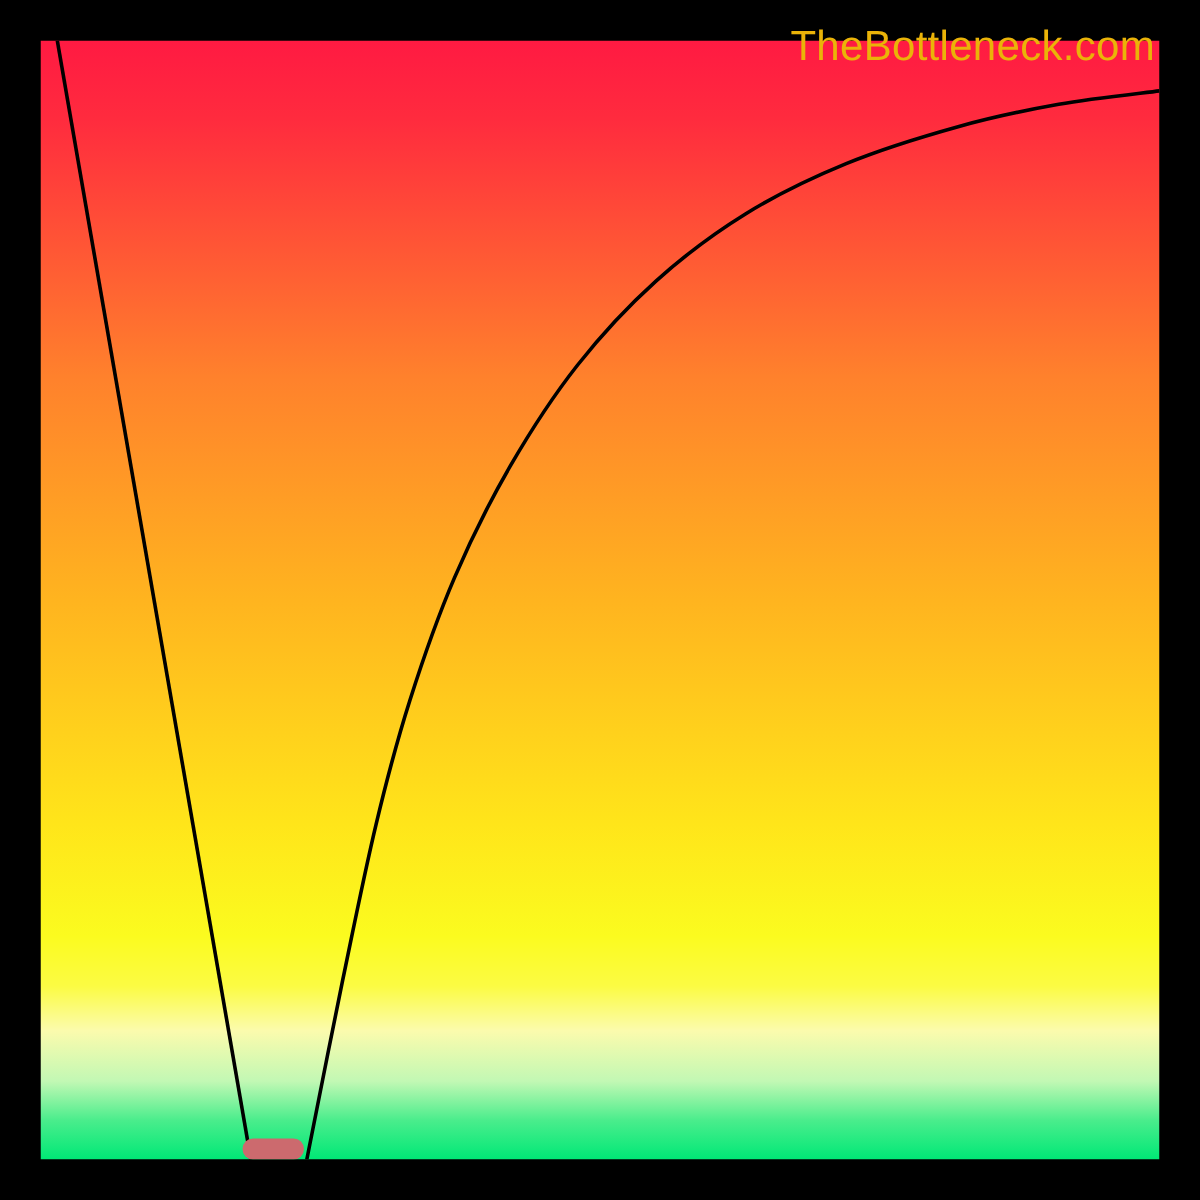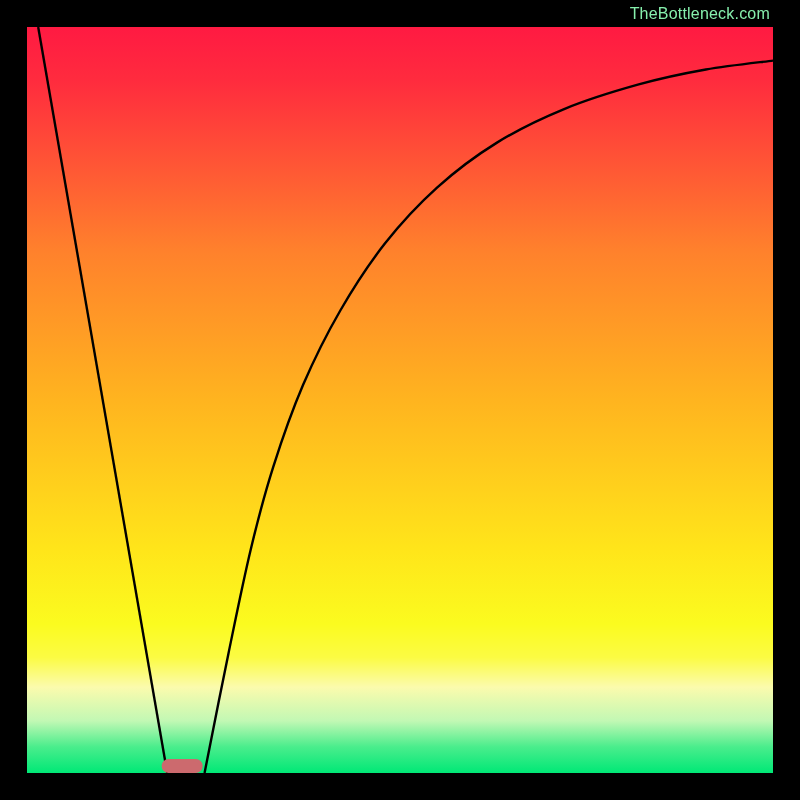--- a/index.html
+++ b/index.html
@@ -21,24 +21,24 @@
   }
   .plot {
     position: absolute;
     left: 0;
     top: 0;
     width: 746px;
     height: 746px;
   }
   .watermark {
     position: absolute;
-    top: 5px;
+    top: 15px;
     right: 30px;
-    color: #86efac;
-    font-size: 16px;
+    color: #eab308;
+    font-size: 28px;
     font-weight: 400;
     letter-spacing: 0.2px;
   }
   svg {
     display: block;
   }
 </style>
 </head>
 <body>
 

